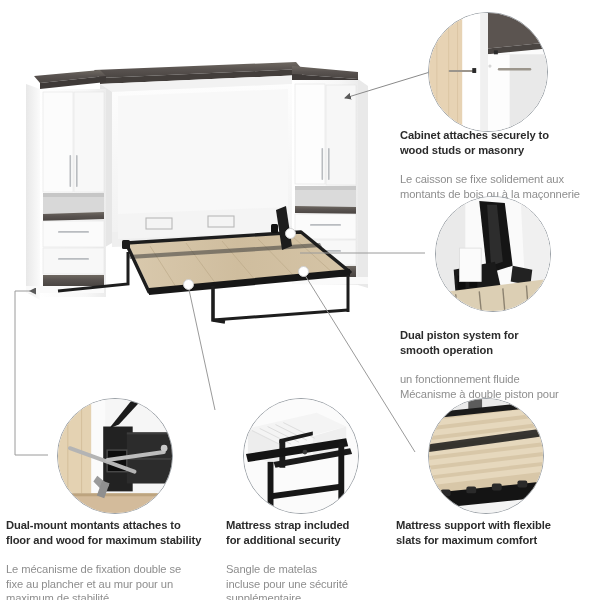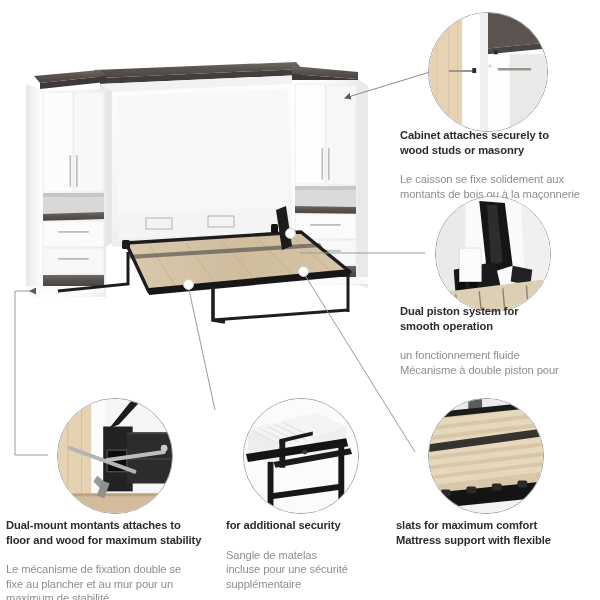--- a/index.html
+++ b/index.html
@@ -274,21 +274,21 @@
         <line x1="20" y1="99" x2="22" y2="116"></line>
         <line x1="44" y1="96" x2="46" y2="116"></line>
         <line x1="68" y1="93" x2="70" y2="116"></line>
         <line x1="92" y1="90" x2="94" y2="116"></line>
       </g>
 
       <rect x="24" y="52" width="22" height="34" fill="#fbfbfb" stroke="#dcdcdc" stroke-width="0.8"></rect>
     </svg>
   </div>
 
-  <div class="caption" style="left:400px; top:304px; width:200px;">
+  <div class="caption" style="left:400px; top:328px; width:200px;">
     <div class="cap-en">
       <div>Dual piston system for</div>
       <div>smooth operation</div>
     </div>
     <div class="cap-fr">
       <div>un fonctionnement fluide</div>
       <div>Mécanisme à double piston pour</div>
     </div>
   </div>
 
@@ -367,20 +367,21 @@
       <rect x="96" y="44" width="6" height="58" fill="#171717"></rect>
       <rect x="24" y="64" width="6" height="46" fill="#171717"></rect>
       <polygon points="28,96 100,86 100,92 28,102" fill="#171717"></polygon>
 
       <circle cx="62" cy="54" r="2.4" fill="#3a3a3a"></circle>
     </svg>
   </div>
 
   <div class="caption" style="left:226px; top:518px; width:150px;">
     <div class="cap-en">
+      <div>Mattress strap included</div>
       <div>for additional security</div>
     </div>
     <div class="cap-fr">
       <div>Sangle de matelas</div>
       <div>incluse pour une sécurité</div>
       <div>supplémentaire</div>
     </div>
   </div>
 
   <div class="callout" style="left:428px; top:398px; width:116px; height:116px;">
@@ -412,18 +413,18 @@
         <rect x="12" y="92" width="10" height="7" rx="2"></rect>
         <rect x="38" y="89" width="10" height="7" rx="2"></rect>
         <rect x="64" y="86" width="10" height="7" rx="2"></rect>
         <rect x="90" y="83" width="10" height="7" rx="2"></rect>
       </g>
     </svg>
   </div>
 
   <div class="caption" style="left:396px; top:518px; width:204px;">
     <div class="cap-en">
+      <div>Mattress support with flexible</div>
       <div>slats for maximum comfort</div>
-      <div>Mattress support with flexible</div>
     </div>
   </div>
 
 </div>
 
 </body></html>

